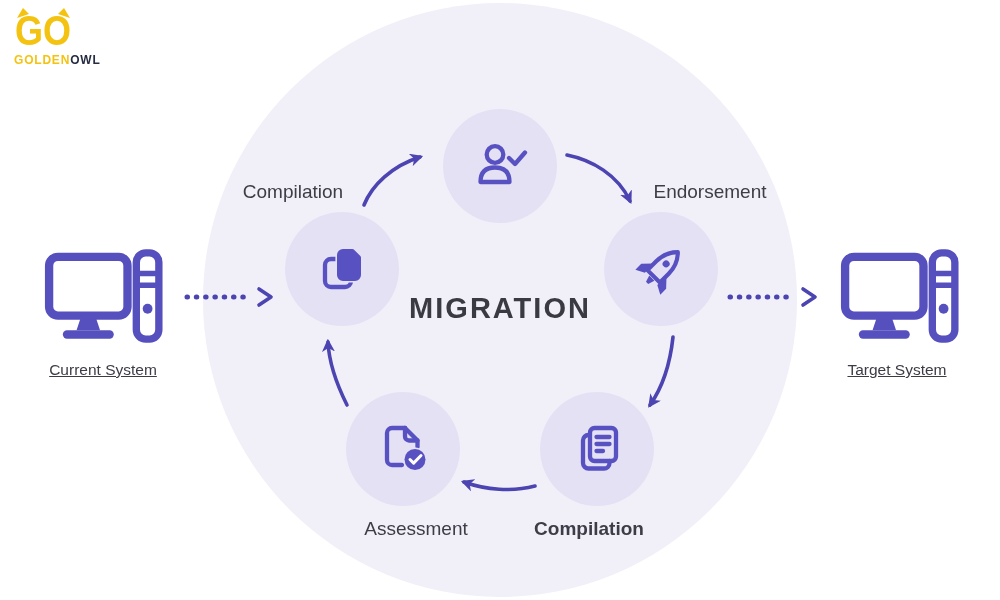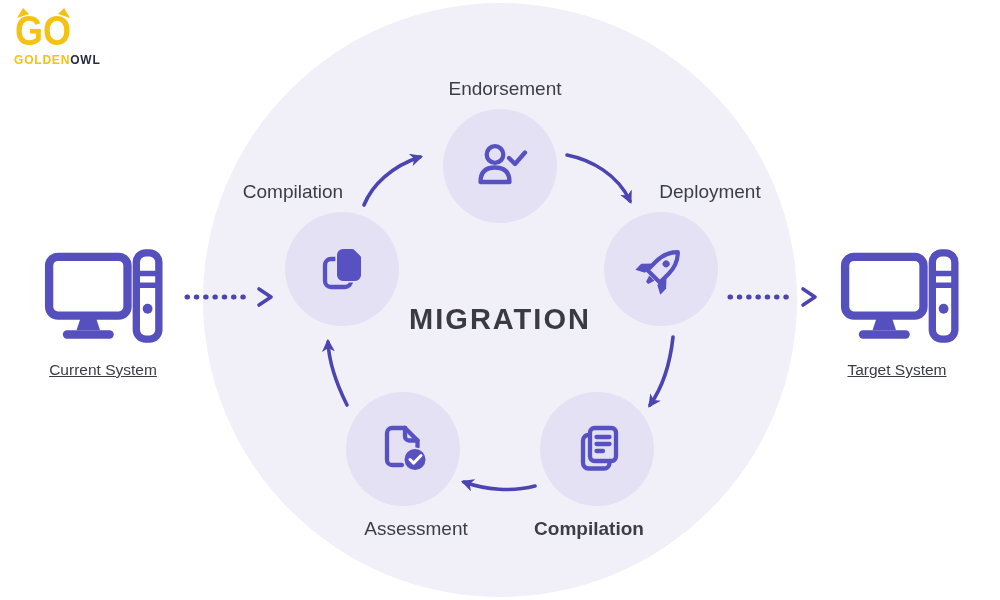--- a/index.html
+++ b/index.html
@@ -22,21 +22,21 @@
   .node{
     position:absolute;width:114px;height:114px;border-radius:50%;
     background:#E4E1F4;display:flex;align-items:center;justify-content:center;
   }
   .node svg{display:block;}
   .node-label{
     position:absolute;transform:translateX(-50%);
     font-size:19px;color:#3D3D47;white-space:nowrap;
   }
   .center-title{
-    position:absolute;left:500px;top:303px;transform:translateX(-50%);
+    position:absolute;left:500px;top:292px;transform:translateX(-50%);
     font-size:29px;font-weight:bold;letter-spacing:2px;color:#3A3A42;white-space:nowrap;
   }
   
   .system{position:absolute;width:130px;text-align:center;}
   .system-label{
     position:absolute;transform:translateX(-50%);
     font-size:15.5px;color:#3C3C46;white-space:nowrap;text-decoration:underline;
   }
   
   .arrows{position:absolute;left:0;top:0;pointer-events:none;}
@@ -105,22 +105,21 @@
     </svg>
   </div>
 
   <div class="node" style="left:285px;top:212px;">
     <svg width="56" height="56" viewBox="0 0 56 56">
       <rect x="11" y="18" width="26" height="28" rx="6" fill="none" stroke="#5751C1" stroke-width="4.3"></rect>
       <path d="M29 8 h9.5 a2.2 2.2 0 0 1 1.55 .64 l6.3 6.3 a2.2 2.2 0 0 1 .65 1.56 v17.5 a6 6 0 0 1 -6 6 h-12 a6 6 0 0 1 -6 -6 v-20 a6 6 0 0 1 6 -6 z" fill="#5751C1" stroke="#E4E1F4" stroke-width="3.2" paint-order="stroke"></path>
     </svg>
   </div>
 
-  <div class="node-label" style="left:505px;top:78px;">Endorsement</div>
-  <div class="node-label" style="left:710px;top:181px;">Deployment</div>
+  <div class="node-label" style="left:710px;top:181px;">Endorsement</div>
   <div class="node-label" style="left:589px;top:518px;font-weight:bold;">Compilation</div>
   <div class="node-label" style="left:416px;top:518px;text-align:right;">Assessment</div>
   <div class="node-label" style="left:293px;top:181px;">Compilation</div>
 
   <div class="system" style="left:38px;top:248px;">
     <svg width="120" height="98" viewBox="0 0 120 100">
       <rect x="5" y="9" width="80" height="60" rx="9" fill="none" stroke="#5650BE" stroke-width="8.5"></rect>
       <polygon points="38,69 33,84 57,84 52,69" fill="#5650BE"></polygon>
       <rect x="19" y="84" width="52" height="8.5" rx="4.25" fill="#5650BE"></rect>
       <rect x="94" y="5" width="23" height="88" rx="9.5" fill="none" stroke="#5650BE" stroke-width="7.5"></rect>

